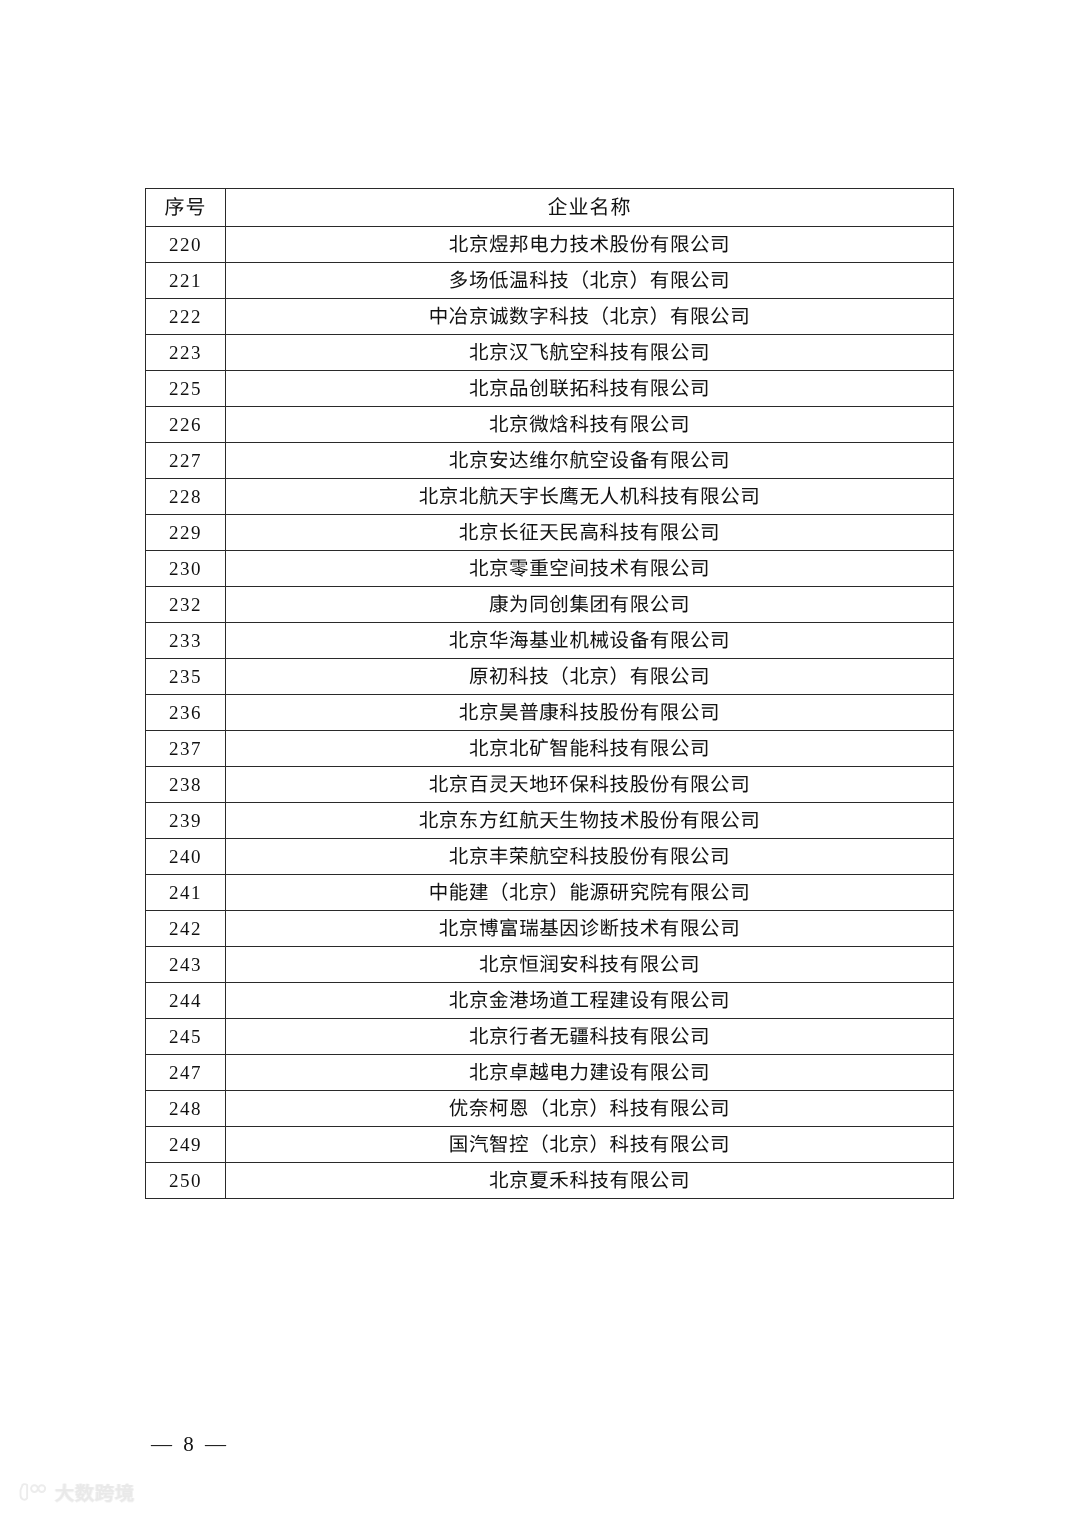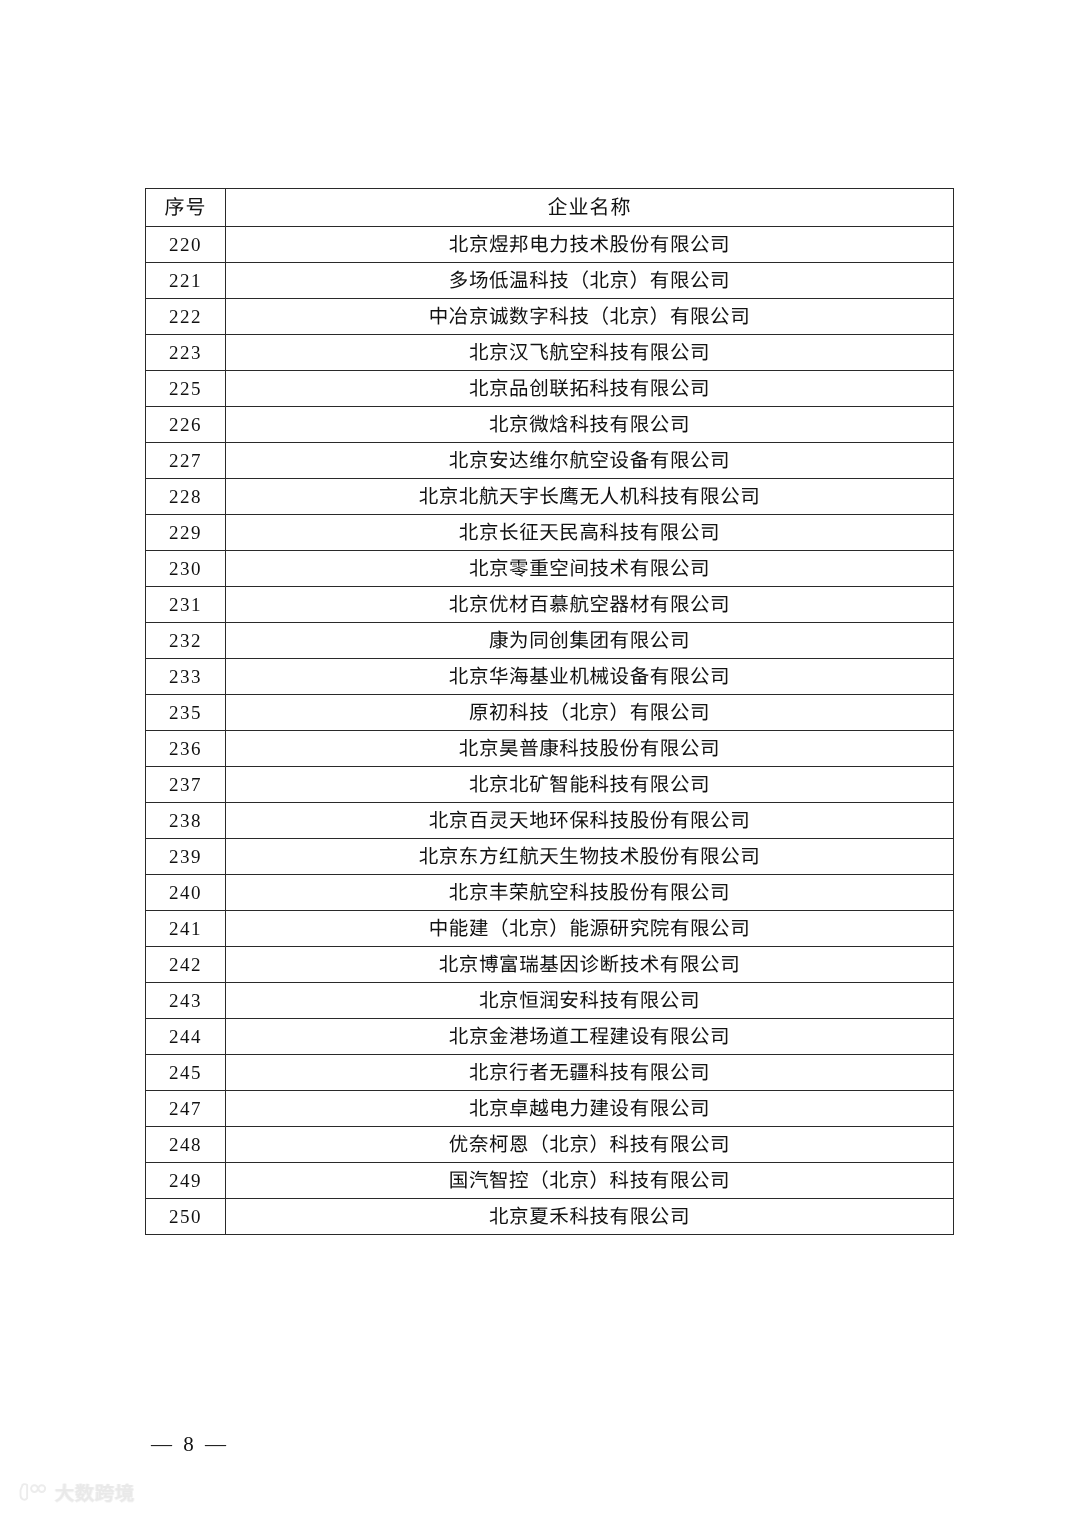--- a/index.html
+++ b/index.html
@@ -168,24 +168,20 @@
           </tr>
           <tr>
             <td class="seq">229</td>
             <td class="name">北京长征天民高科技有限公司</td>
           </tr>
           <tr>
             <td class="seq">230</td>
             <td class="name">北京零重空间技术有限公司</td>
           </tr>
           <tr>
-            <td class="seq">231</td>
-            <td class="name">北京优材百慕航空器材有限公司</td>
-          </tr>
-          <tr>
             <td class="seq">232</td>
             <td class="name">康为同创集团有限公司</td>
           </tr>
           <tr>
             <td class="seq">233</td>
             <td class="name">北京华海基业机械设备有限公司</td>
           </tr>
           <tr>
             <td class="seq">235</td>
             <td class="name">原初科技（北京）有限公司</td>

